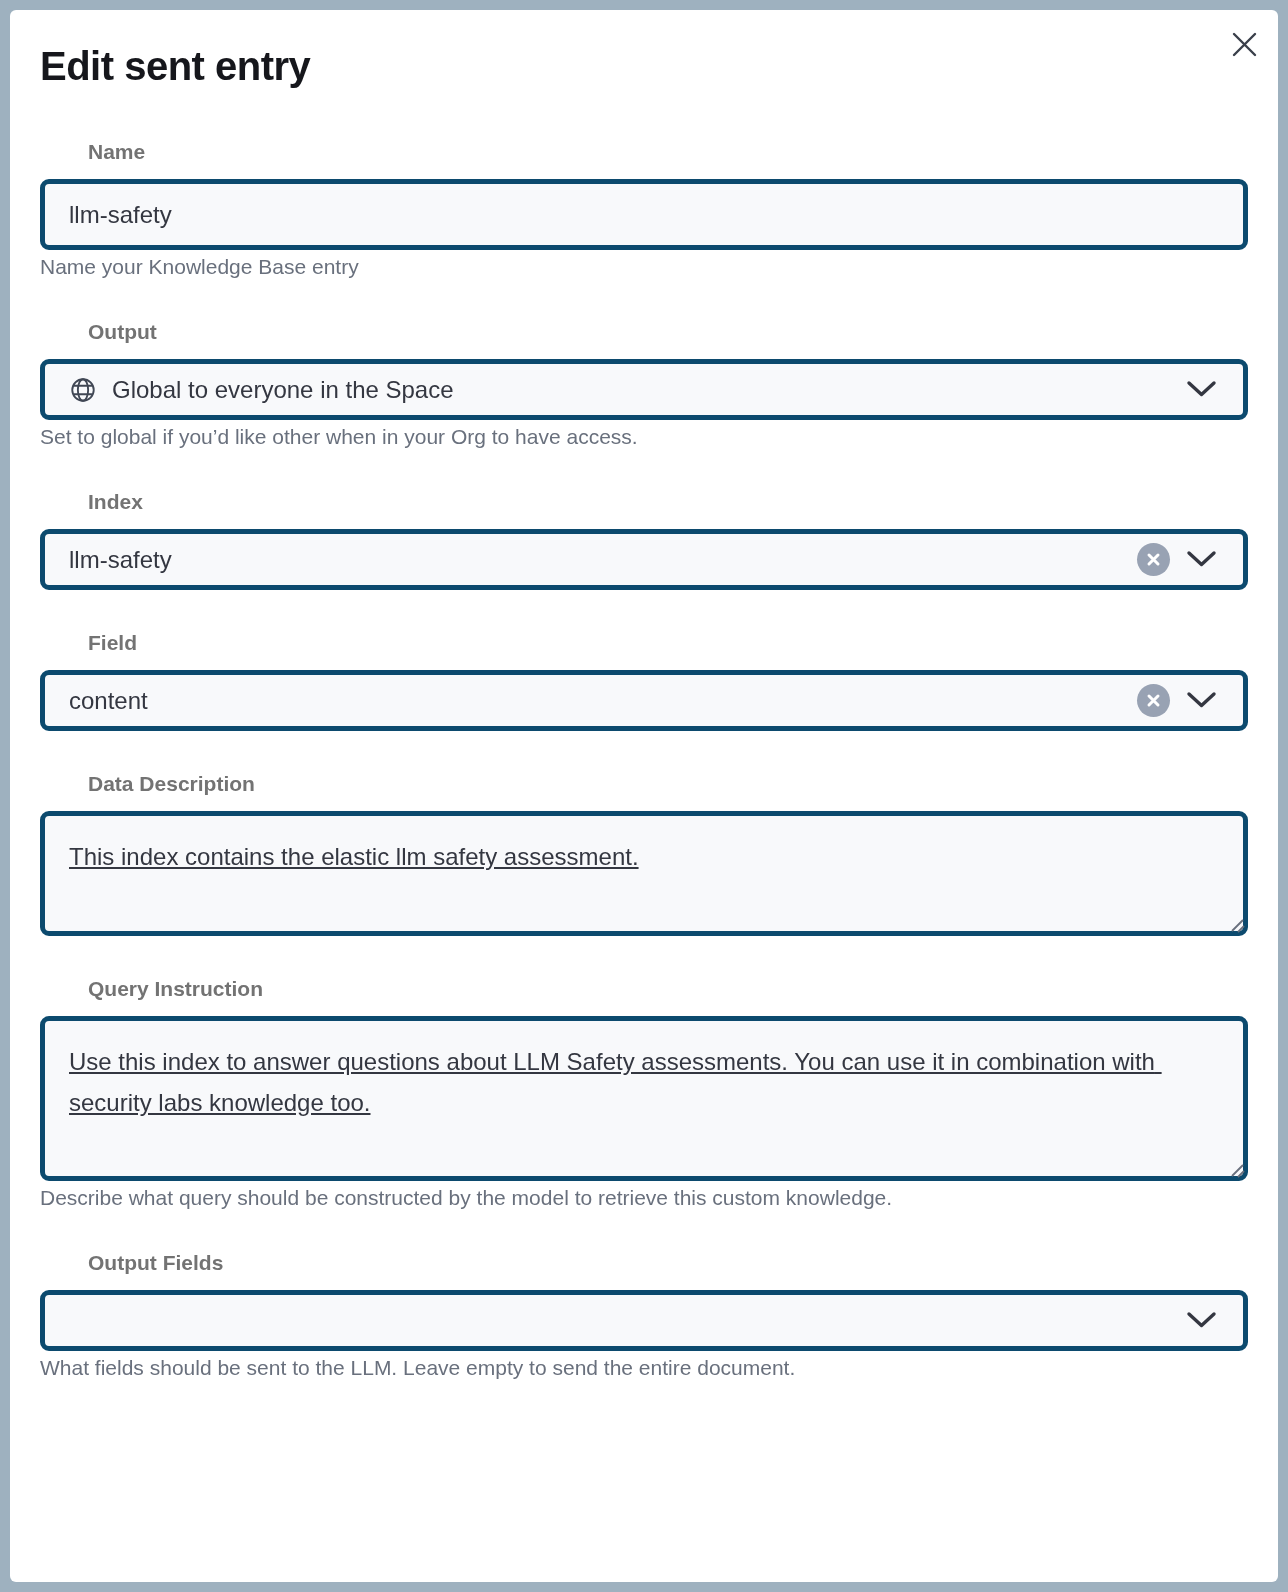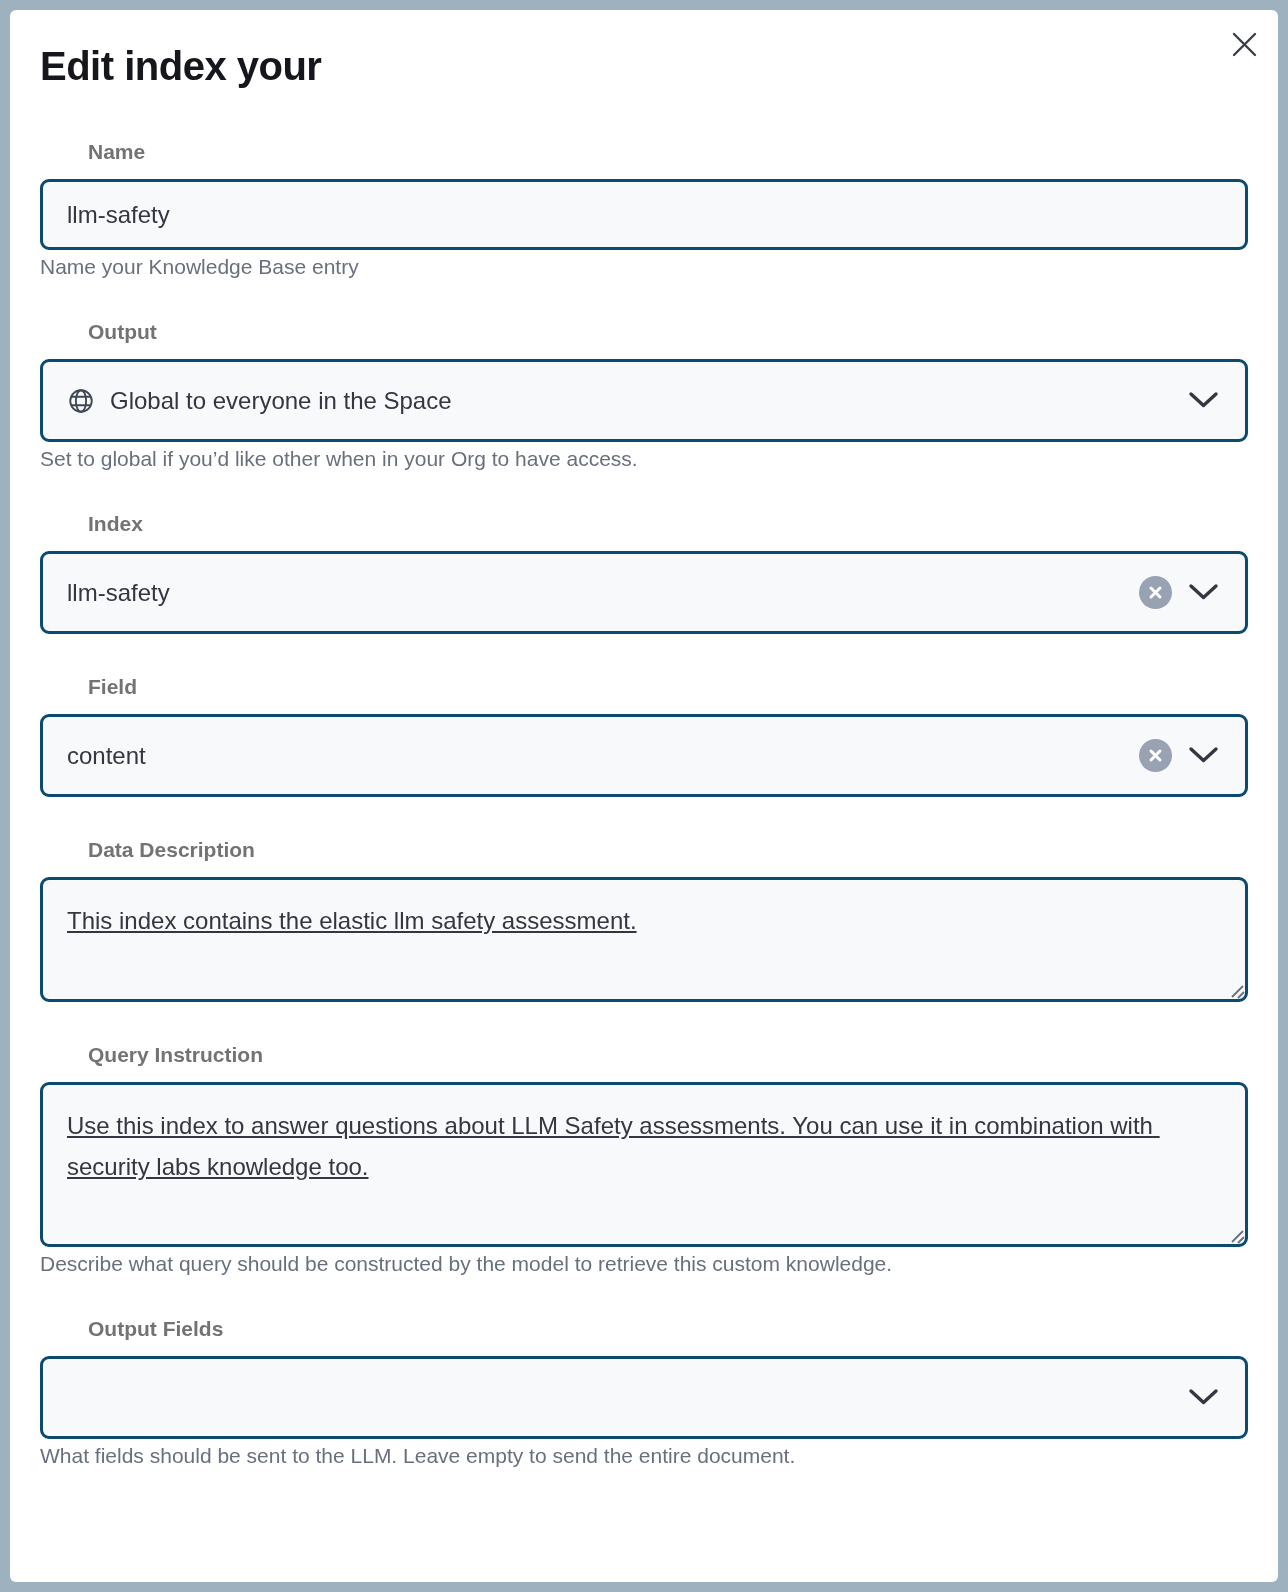--- a/index.html
+++ b/index.html
@@ -42,33 +42,33 @@
     font-size: 21px;
     line-height: 24px;
     font-weight: 700;
     color: #737373;
     margin-bottom: 15px;
     margin-left: 48px;
   }
   .control {
     width: 100%;
     background: #f8f9fb;
-    border: 3px solid #0c4a6e;
+    border: 5px solid #0c4a6e;
     border-radius: 9px;
     font-size: 24px;
     color: #343741;
   }
   .text-input {
     height: 71px;
     padding: 0 24px;
     font-family: "Liberation Sans", "DejaVu Sans", sans-serif;
     outline: none;
   }
   .select-control, .combo-control {
-    height: 83px;
+    height: 61px;
     display: flex;
     align-items: center;
     padding: 0 26px 0 24px;
     cursor: pointer;
   }
   .select-control .value, .combo-control .value {
     flex: 0 1 auto;
     white-space: nowrap;
     overflow: hidden;
   }
@@ -117,21 +117,21 @@
   <div class="modal">
 
     <button class="close-btn">
       <span style="display:flex">
         <svg width="27" height="27" viewBox="0 0 27 27">
           <path d="M3 3 L24 24 M24 3 L3 24" stroke="#3a3f4a" stroke-width="2.4" stroke-linecap="round" fill="none"></path>
         </svg>
       </span>
     </button>
 
-    <h1 class="page-title">Edit index your</h1>
+    <h1 class="page-title">Edit sent entry</h1>
 
     <div class="form">
 
       <div class="form-row">
         <label class="field-label">Name</label>
         <input class="control text-input" type="text" value="llm-safety" style="">
         <div class="helper-text">Name your Knowledge Base entry</div>
       </div>
 
       <div class="form-row">

